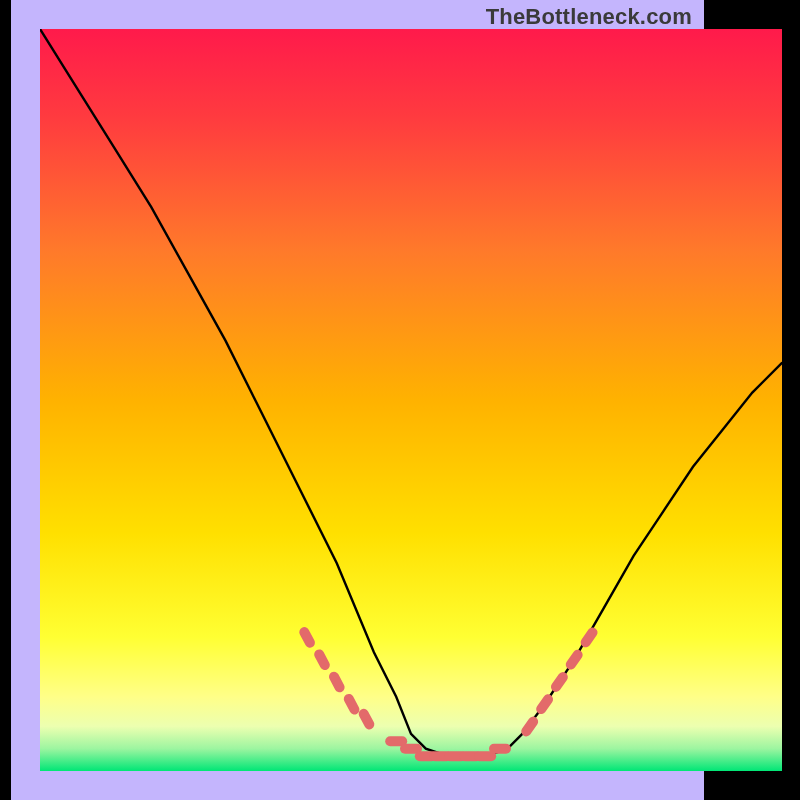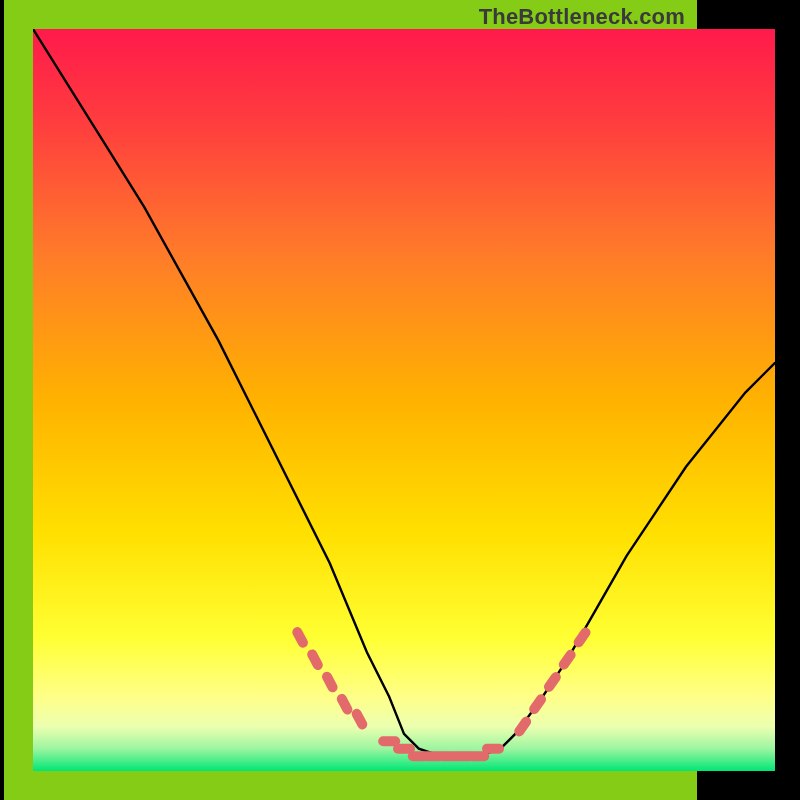--- a/index.html
+++ b/index.html
@@ -6,25 +6,25 @@
     margin: 0;
     padding: 0;
     width: 800px;
     height: 800px;
     background: #000;
     overflow: hidden;
     font-family: Arial, Helvetica, sans-serif;
   }
   .frame {
     position: absolute;
-    left: 4px;
+    left: 11px;
     top: 0;
     width: 693px;
     height: 800px;
-    background: #84cc16;
+    background: #c4b5fd;
   }
   .plot {
     position: absolute;
     left: 29px;
     top: 29px;
     width: 742px;
     height: 742px;
     overflow: hidden;
   }
   .watermark {

